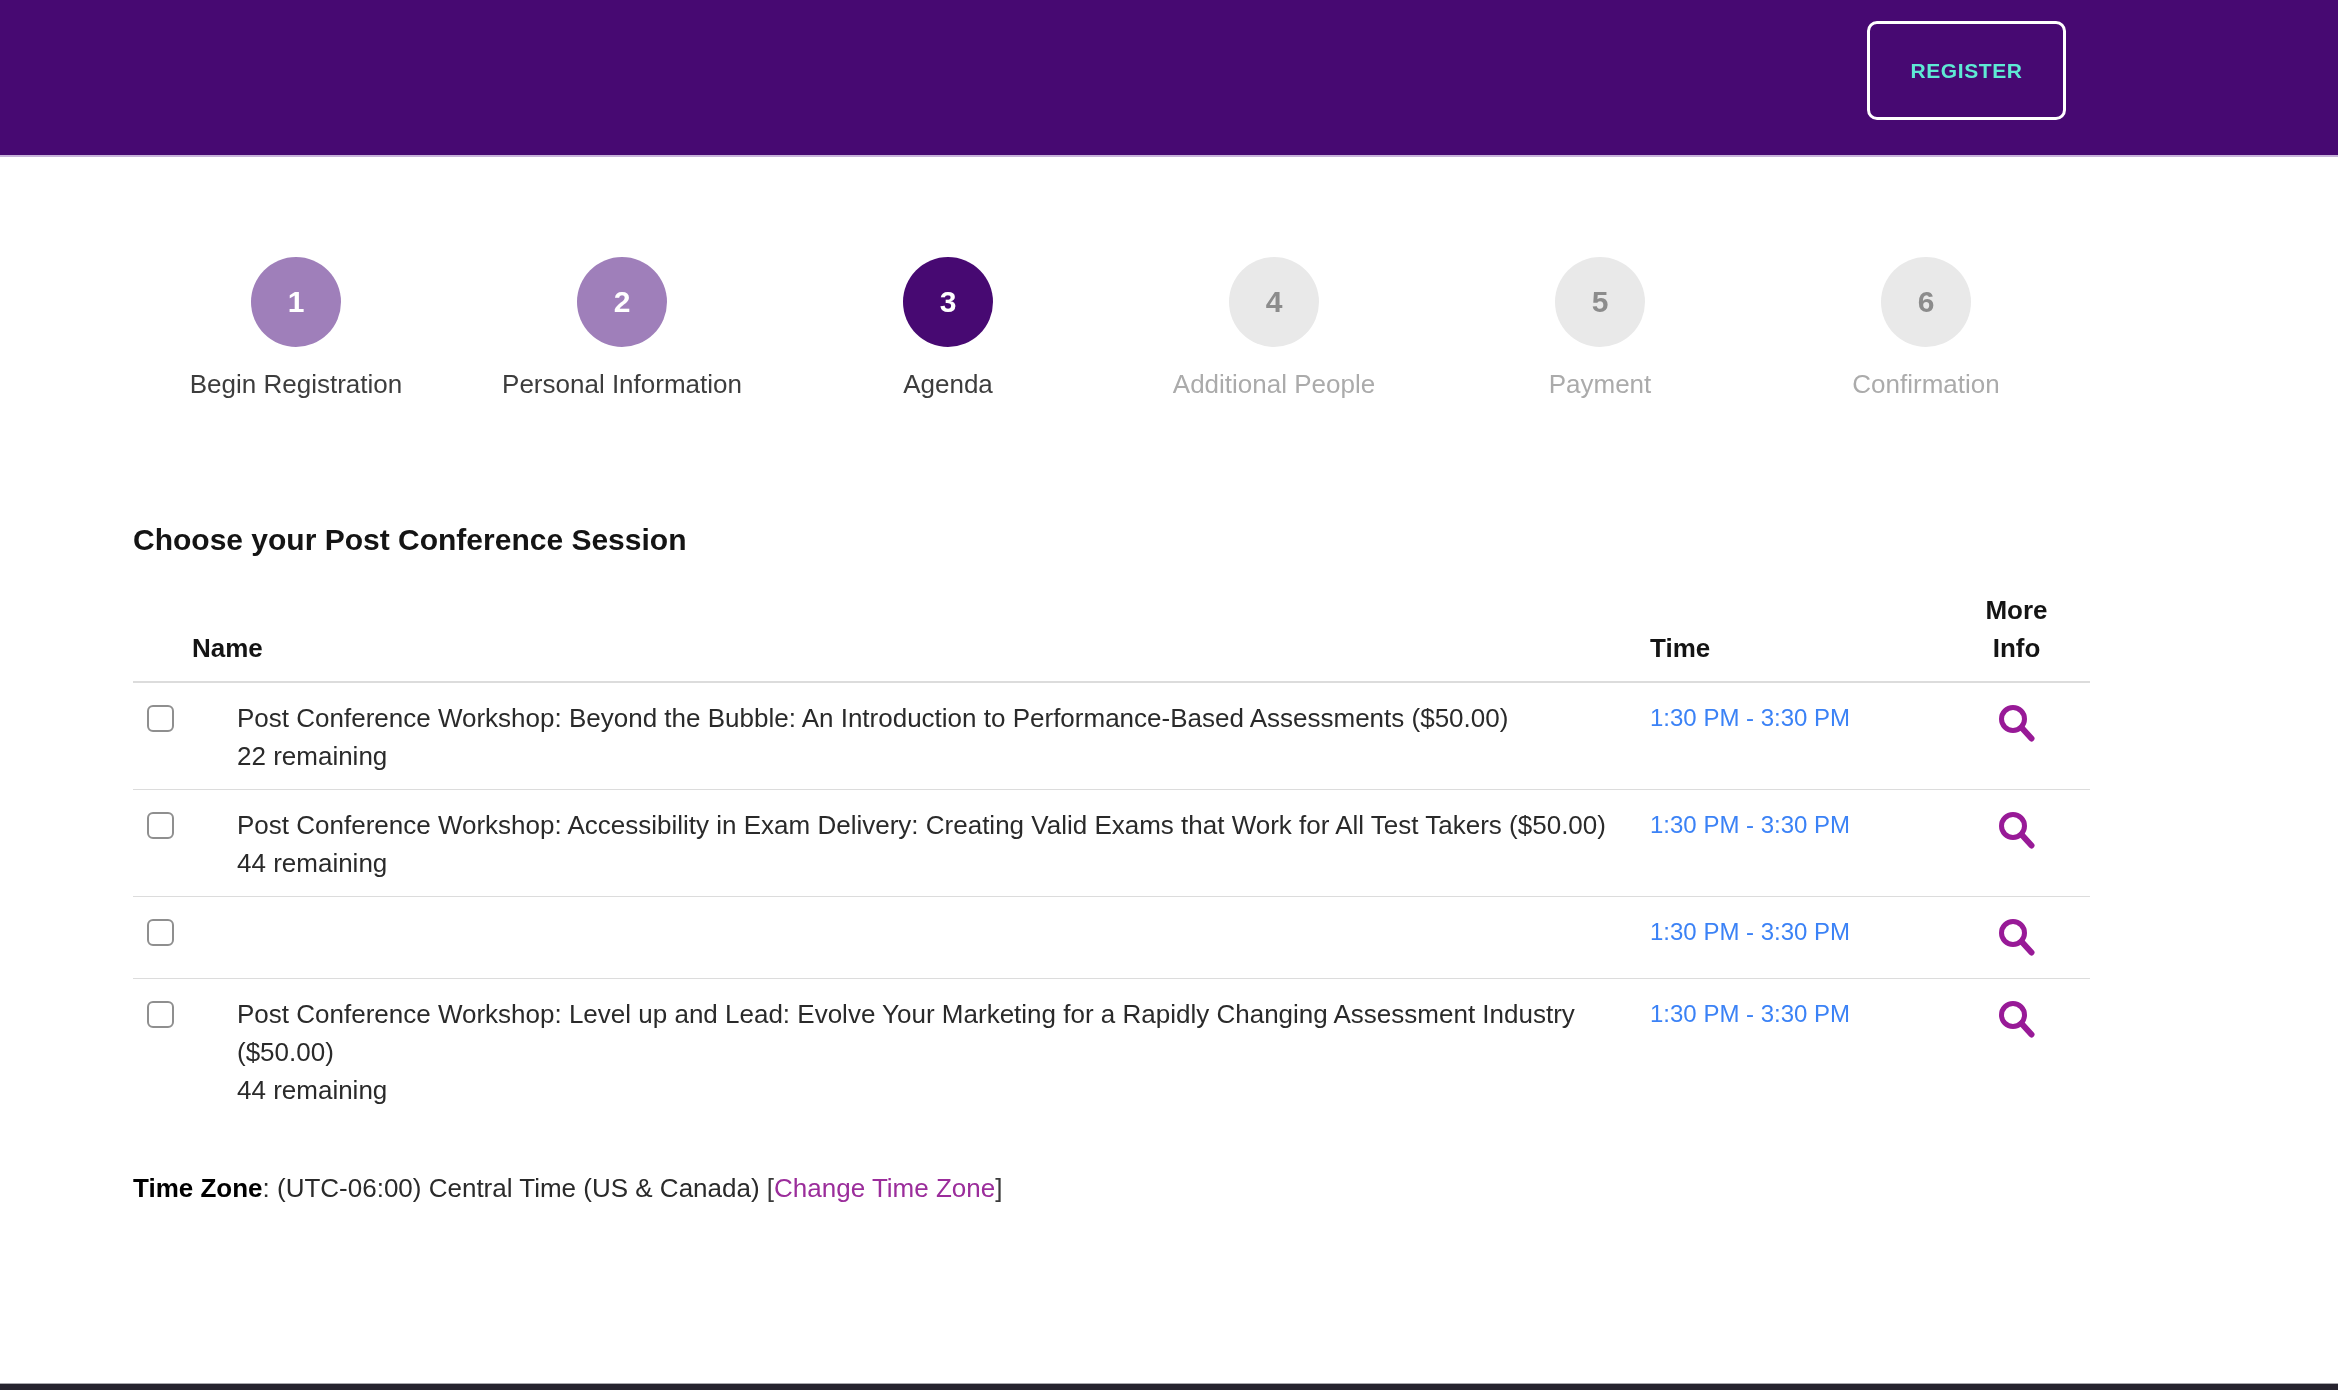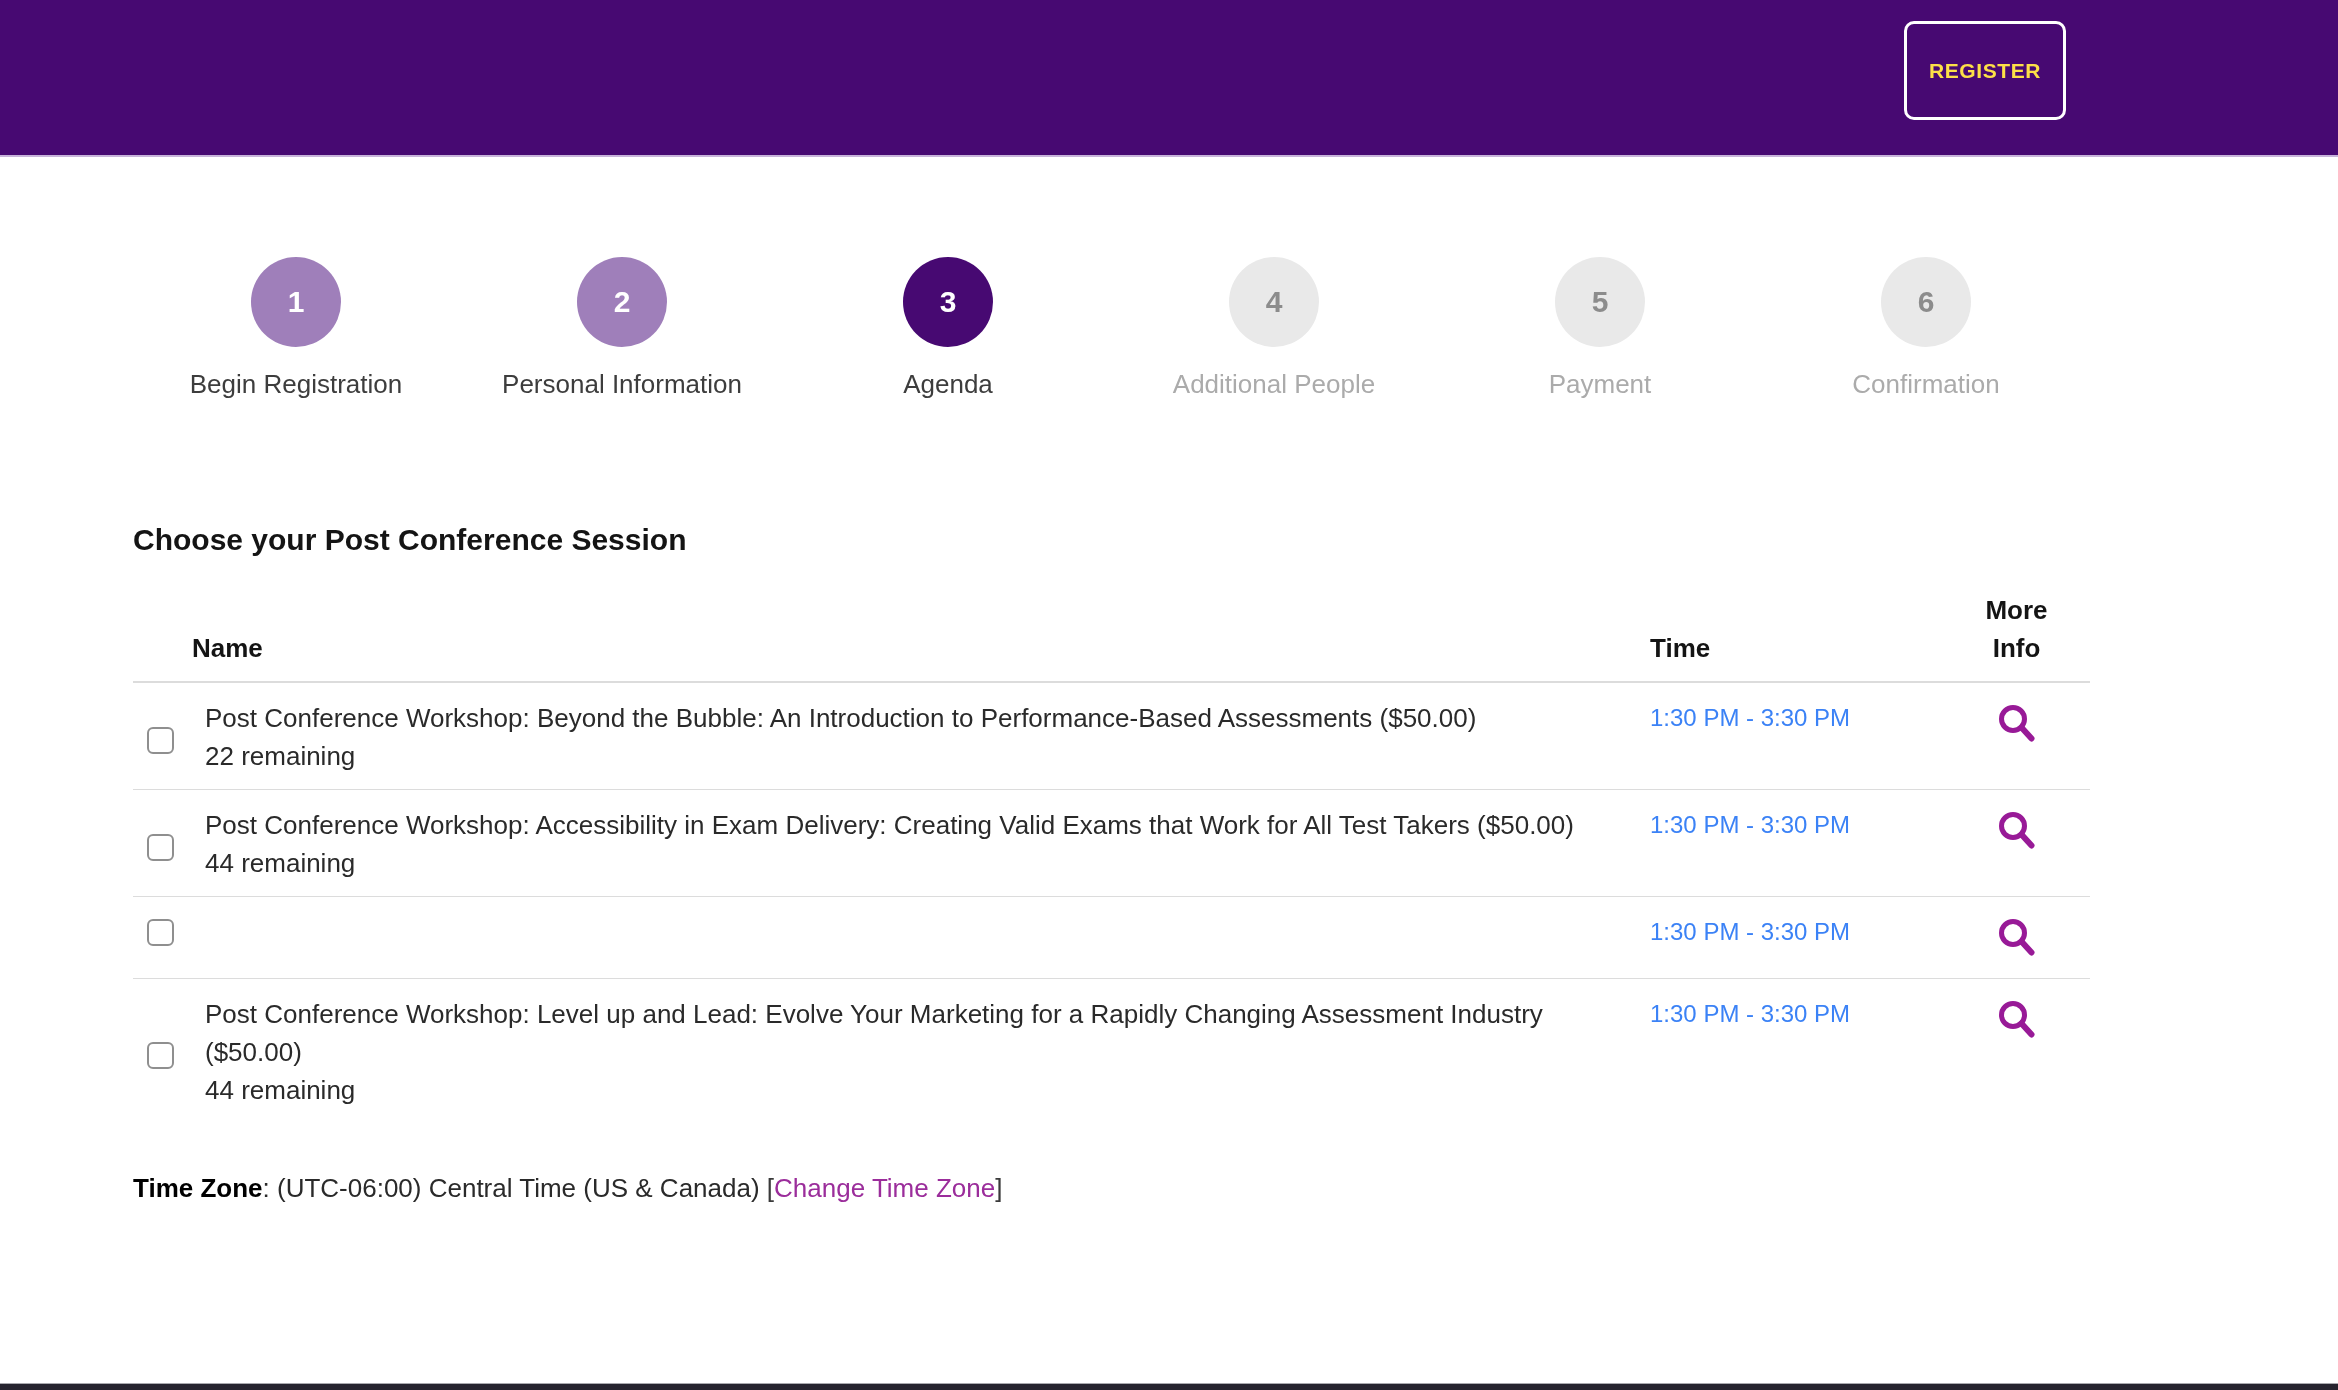--- a/index.html
+++ b/index.html
@@ -17,26 +17,26 @@
     position: relative;
     width: 100%;
     height: 157px;
     background: #470972;
     border-bottom: 2px solid #c7b3da;
   }
   .register-btn {
     position: absolute;
     top: 21px;
     right: 272px;
-    width: 162px;
+    width: 199px;
     height: 99px;
     background: transparent;
     border: 3px solid #ffffff;
     border-radius: 10px;
-    color: #fde047;
+    color: #5eead4;
     font-family: "Liberation Sans", sans-serif;
     font-size: 21px;
     font-weight: bold;
     letter-spacing: 0.6px;
     cursor: pointer;
   }
 
   
   .container { margin: 0 248px 0 133px; }
 
@@ -93,21 +93,21 @@
     font-size: 26px;
     font-weight: bold;
     color: #141414;
     padding: 19px 0 17px;
     border-bottom: 1px solid #dcdcdc;
   }
 
   .session-row { padding: 16px 0 14px; border-bottom: 1px solid #dcdcdc; }
   .session-row.row--last { border-bottom: none; }
 
-  .name-cell { display: flex; align-items: center; }
+  .name-cell { display: flex; align-items: flex-start; gap: 32px; }
   .session-checkbox {
     appearance: none;
     -webkit-appearance: none;
     flex: 0 0 auto;
     width: 27px; height: 27px;
     margin: 6px 0 0 14px;
     border: 2px solid #8f8f8f;
     border-radius: 6px;
     background: #ffffff;
     cursor: pointer;

